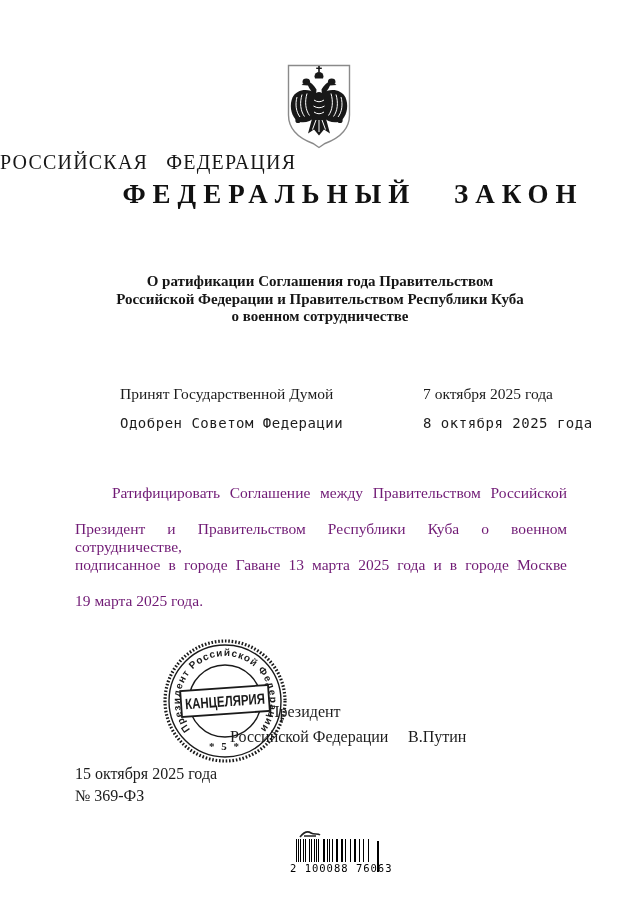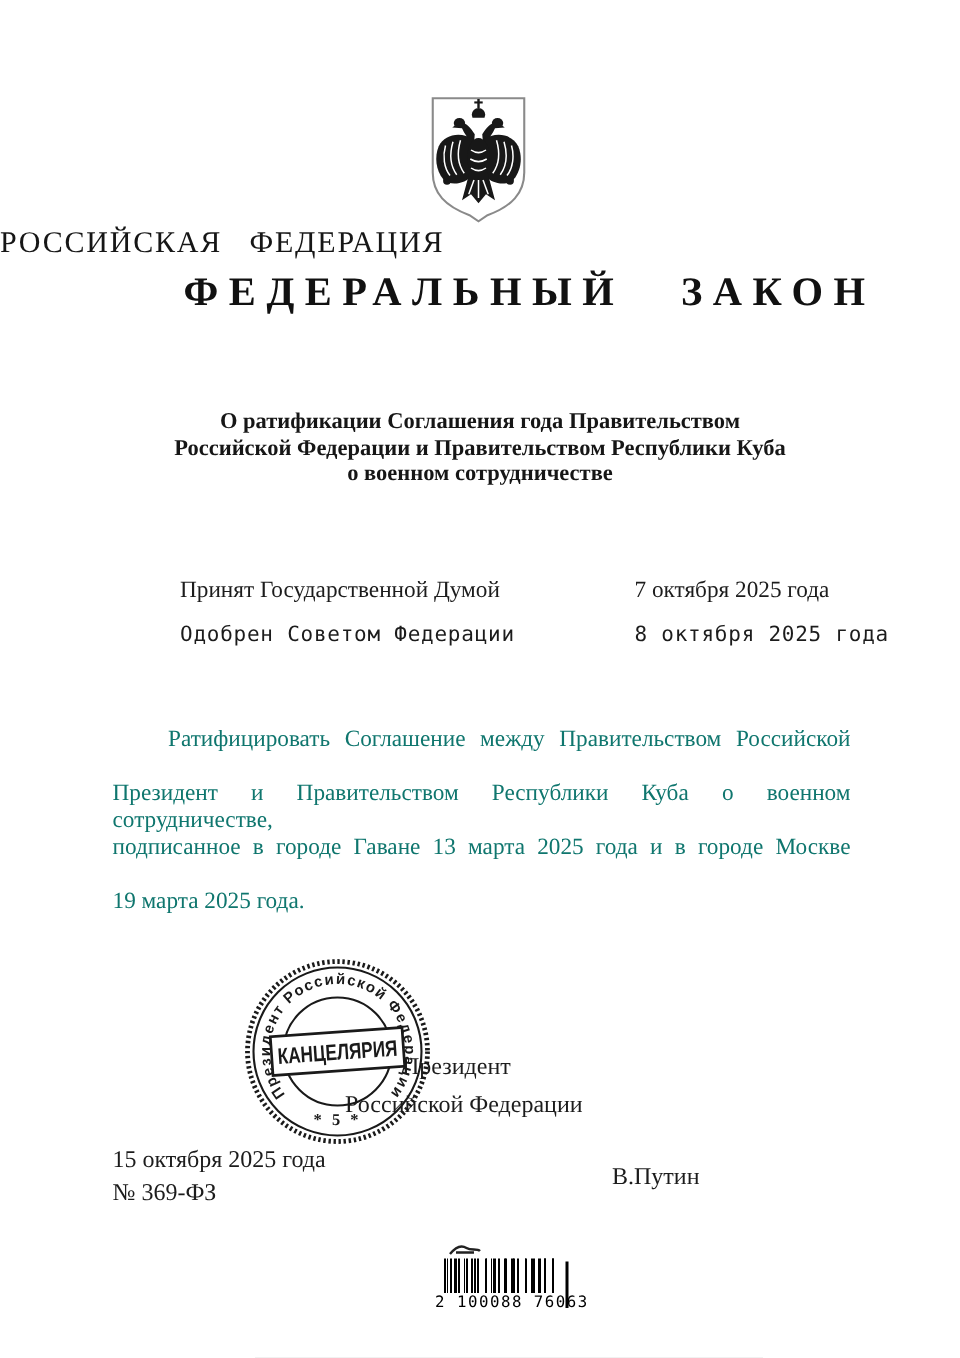--- a/index.html
+++ b/index.html
@@ -28,28 +28,28 @@
     text-align:center;font-size:15px;font-weight:bold;line-height:17.5px;
     color:#161616;
   }
   .adopt-row{position:absolute;left:75px;width:492px;height:20px;margin-left:45px;}
   .adopt-row.duma{top:385px;font-size:15.5px;}
   .adopt-row.council{top:415px;font-family:"DejaVu Sans Mono", monospace;font-size:14px;letter-spacing:0.5px;}
   .adopt-label{position:absolute;left:0;top:0;}
   .adopt-date{position:absolute;left:303px;top:0;}
   .body-text{
     position:absolute;left:75px;top:484px;width:492px;
-    font-size:15.5px;color:#0f766e;
+    font-size:15.5px;color:#701a75;
   }
   .body-line{height:36px;text-align:justify;text-align-last:justify;}
   .body-line.first{padding-left:37px;box-sizing:border-box;}
   .body-line.last{text-align-last:left;}
   .sig-title-1{position:absolute;left:268px;top:703px;font-size:16px;}
   .sig-title-2{position:absolute;left:230px;top:728px;font-size:16px;}
-  .sig-name{position:absolute;left:408px;top:728px;font-size:16px;margin-top:48px;}
+  .sig-name{position:absolute;left:408px;top:728px;font-size:16px;}
   .footer{position:absolute;left:75px;top:763px;font-size:16px;line-height:22px;}
   .stamp{position:absolute;left:161px;top:637px;width:128px;height:128px;}
   .barcode{position:absolute;left:290px;top:826px;width:92px;height:52px;}
   .barcode-mark{position:absolute;left:8px;top:0;width:24px;height:12px;}
   .barcode-bars{
     position:absolute;left:6px;top:13px;width:76px;height:23px;
     background-image:
       repeating-linear-gradient(90deg,#000 0 1.5px,rgba(0,0,0,0) 1.5px 4px,#000 4px 5px,rgba(0,0,0,0) 5px 9px),
       repeating-linear-gradient(90deg,rgba(0,0,0,0) 0 2px,#000 2px 3px,rgba(0,0,0,0) 3px 7px,#000 7px 8.5px,rgba(0,0,0,0) 8.5px 13px);
   }

